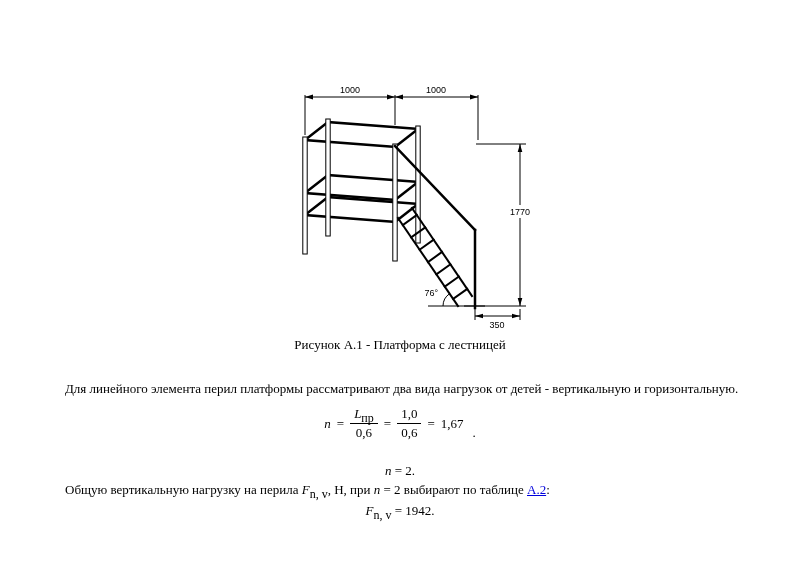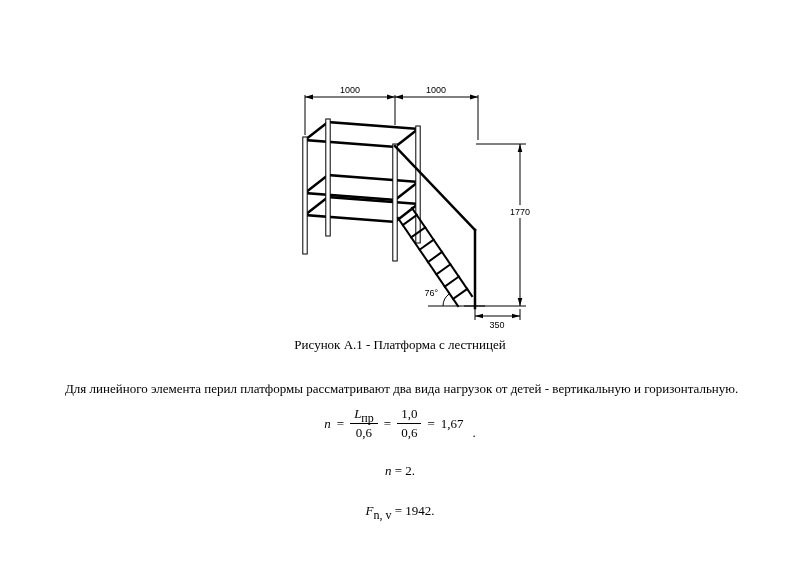--- a/index.html
+++ b/index.html
@@ -135,18 +135,21 @@
     <span>=</span>
     <span>1,67</span>
     <span class="end-dot">.</span>
   </div>
 
 
   <div class="centered-formula" style="top:463px;">
     <i>n</i><span> = 2.</span>
   </div>
 
+  <div class="para" style="top:483px;">
+    <span>Общую вертикальную нагрузку на перила </span><i>F</i><sub class="sub">n, v</sub><span>, Н, при </span><i>n</i><span> = 2 выбирают по таблице </span><a class="doc-link">А.2</a><span>:</span>
+  </div>
 
   <div class="centered-formula" style="top:503px;">
     <i>F</i><sub class="sub">n, v</sub><span> = 1942.</span>
   </div>
 
 </div>
 
 </body></html>

